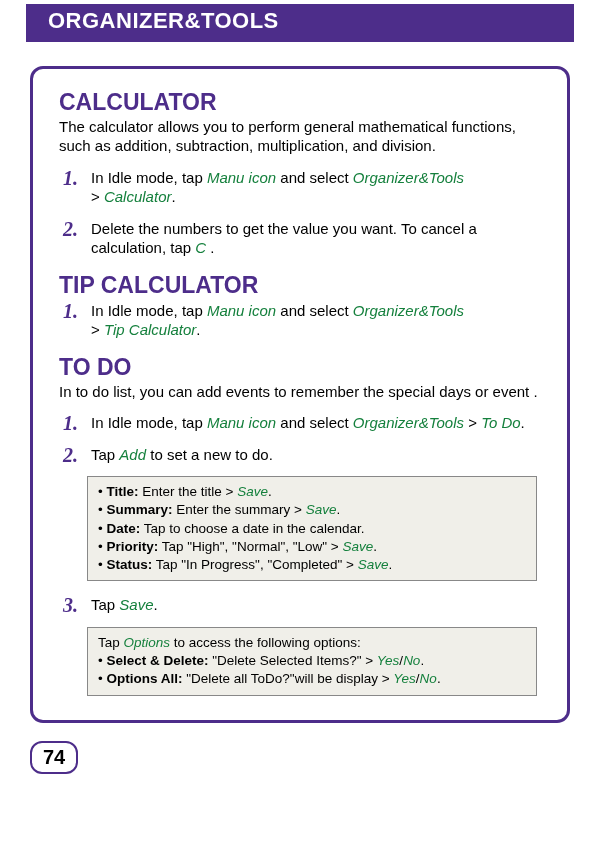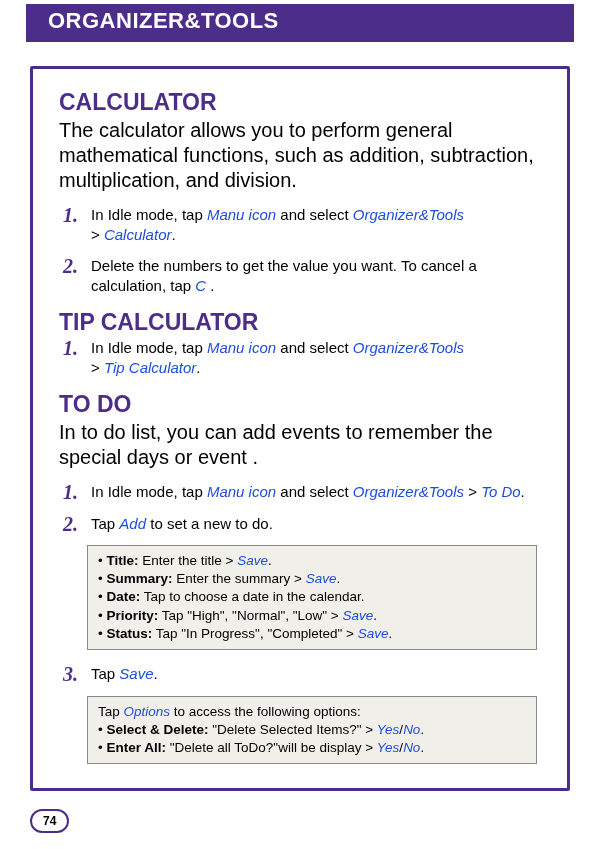--- a/index.html
+++ b/index.html
@@ -20,33 +20,33 @@
     font-size: 22px;
     font-stretch: condensed;
     letter-spacing: 0.5px;
     padding: 4px 22px 8px 22px;
     margin: 0 -4px 20px -4px;
     position: relative;
     top: -4px;
   }
   .card {
     border: 3px solid #4d2d8a;
-    border-radius: 2px;
+    border-radius: 13px;
     padding: 20px 26px 22px 26px;
     margin-bottom: 18px;
   }
   .section-title {
     color: #4d2d8a;
     font-weight: 700;
     font-size: 23px;
     margin: 0 0 2px 0;
     font-stretch: condensed;
   }
   .intro {
-    font-size: 20px;
+    font-size: 15px;
     font-stretch: condensed;
     line-height: 1.25;
     margin: 0 0 12px 0;
     color: #000;
   }
   .steps {
     list-style: none;
     padding: 0;
     margin: 0 0 14px 0;
   }
@@ -61,21 +61,21 @@
   .step-num {
     position: absolute;
     left: 4px;
     top: -3px;
     color: #4d2d8a;
     font-style: italic;
     font-weight: 700;
     font-size: 20px;
     font-family: Georgia, "Times New Roman", serif;
   }
-  .kw { color: #1d4ed8; font-style: italic; }
+  .kw { color: #15803d; font-style: italic; }
   .info-box {
     border: 1px solid #888;
     background: #f0efe9;
     margin: 4px 4px 14px 28px;
     padding: 6px 10px;
     font-size: 13.5px;
     font-stretch: condensed;
     line-height: 1.35;
   }
   .info-box .bullet-line { white-space: normal; }
@@ -83,21 +83,21 @@
   .page-num-wrap {
     margin-top: 10px;
     display: flex;
     align-items: center;
   }
   .page-num {
     display: inline-block;
     border: 2px solid #4d2d8a;
     border-radius: 12px;
     font-weight: 700;
-    font-size: 12px;
+    font-size: 20px;
     padding: 3px 11px;
     color: #000;
   }
 </style>
 </head>
 <body>
 
 <div class="page">
 
   <div class="header-bar">ORGANIZER&amp;TOOLS</div>
@@ -151,21 +151,21 @@
     <ol class="steps" style="margin-bottom:4px;">
       <li>
         <span class="step-num">3.</span>
         <span>Tap </span><span class="kw">Save</span><span>.</span>
       </li>
     </ol>
 
     <div class="info-box" style="margin-bottom:2px;">
       <div class="bullet-line"><span>Tap </span><span class="kw">Options</span><span> to access the following options:</span></div>
       <div class="bullet-line">• <b>Select &amp; Delete:</b><span> "Delete Selected Items?" &gt; </span><span class="kw">Yes</span><span>/</span><span class="kw">No</span><span>.</span></div>
-      <div class="bullet-line">• <b>Enter All:</b><span> "Delete all ToDo?"will be display &gt; </span><span class="kw">Yes</span><span>/</span><span class="kw">No</span><span>.</span></div>
+      <div class="bullet-line">• <b>Options All:</b><span> "Delete all ToDo?"will be display &gt; </span><span class="kw">Yes</span><span>/</span><span class="kw">No</span><span>.</span></div>
     </div>
 
   </div>
 
   <div class="page-num-wrap">
     <span class="page-num">74</span>
   </div>
 
 </div>
 

